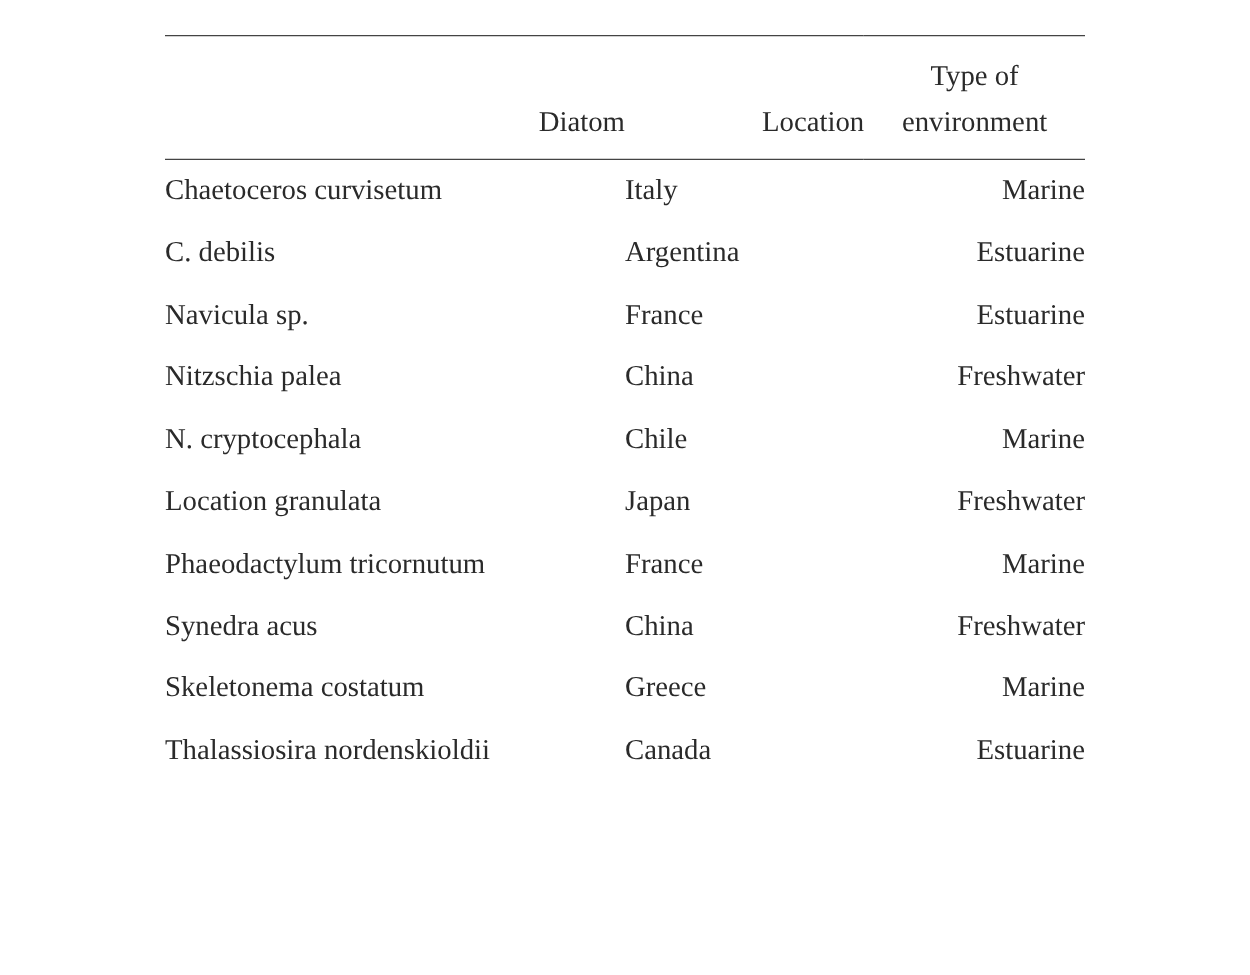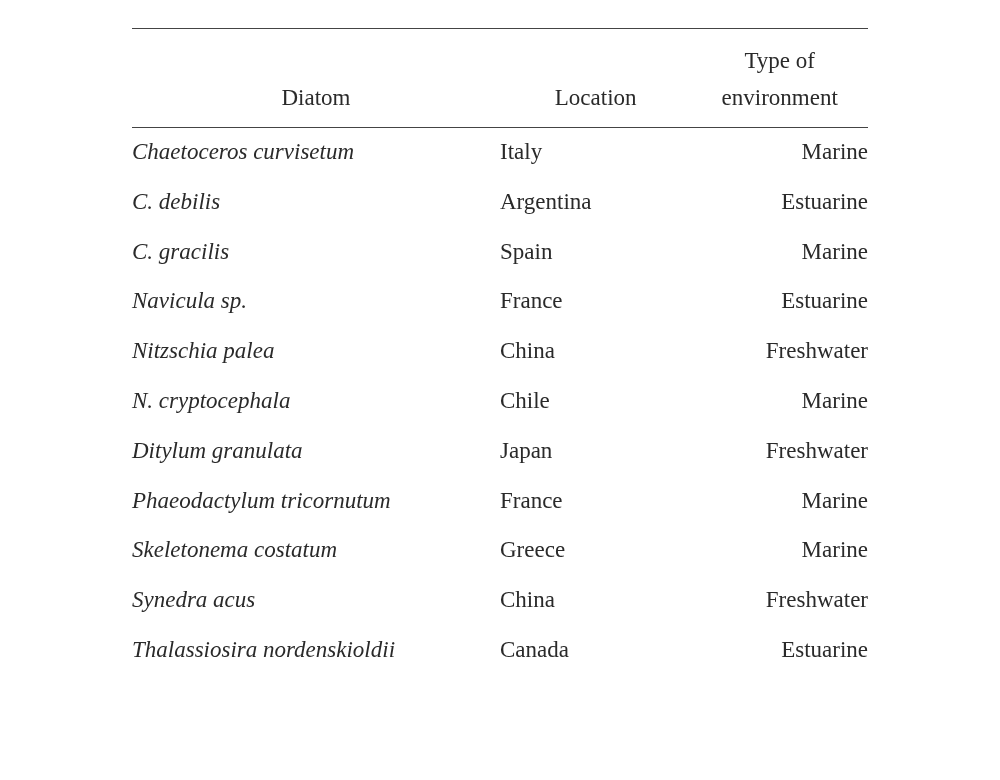--- a/index.html
+++ b/index.html
@@ -21,38 +21,37 @@
     font-size: 23px;
     line-height: 1.6;
   }
   thead tr.rule-top td {
     border-top: 1px solid #444;
     padding: 0;
     height: 0;
   }
   thead tr.headers th {
     font-weight: normal;
-    text-align: center;
+    text-align: right;
     padding: 14px 0 10px 0;
     vertical-align: bottom;
   }
   thead tr.headers th.col-env {
     text-align: right;
   }
   thead tr.rule-mid td {
     border-top: 1px solid #444;
     padding: 0;
     height: 0;
   }
   tbody td {
     padding: 6.5px 0;
     vertical-align: baseline;
   }
   td.col-diatom {
-    font-style: italic;
     width: 50%;
   }
   td.col-loc {
     width: 26%;
   }
   td.col-env {
     text-align: right;
     width: 24%;
   }
   .env-header-l1, .env-header-l2 { display: block; text-align: center; }
@@ -83,58 +82,53 @@
           <td class="col-diatom">Chaetoceros curvisetum</td>
           <td class="col-loc">Italy</td>
           <td class="col-env">Marine</td>
         </tr>
         <tr>
           <td class="col-diatom">C. debilis</td>
           <td class="col-loc">Argentina</td>
           <td class="col-env">Estuarine</td>
         </tr>
         <tr>
-          <td class="col-diatom">C. gracilis</td>
-          <td class="col-loc">Spain</td>
-          <td class="col-env">Marine</td>
-        </tr>
-        <tr>
           <td class="col-diatom">Navicula sp.</td>
           <td class="col-loc">France</td>
           <td class="col-env">Estuarine</td>
         </tr>
         <tr>
           <td class="col-diatom">Nitzschia palea</td>
           <td class="col-loc">China</td>
           <td class="col-env">Freshwater</td>
         </tr>
         <tr>
           <td class="col-diatom">N. cryptocephala</td>
           <td class="col-loc">Chile</td>
           <td class="col-env">Marine</td>
         </tr>
         <tr>
-          <td class="col-diatom">Ditylum granulata</td>
+          <td class="col-diatom">Location granulata</td>
           <td class="col-loc">Japan</td>
           <td class="col-env">Freshwater</td>
         </tr>
         <tr>
           <td class="col-diatom">Phaeodactylum tricornutum</td>
           <td class="col-loc">France</td>
           <td class="col-env">Marine</td>
         </tr>
         <tr>
+          <td class="col-diatom">Synedra acus</td>
+          <td class="col-loc">China</td>
+          <td class="col-env">Freshwater</td>
+        </tr>
+        <tr>
           <td class="col-diatom">Skeletonema costatum</td>
           <td class="col-loc">Greece</td>
           <td class="col-env">Marine</td>
-        </tr>
-        <tr>
-          <td class="col-diatom">Synedra acus</td>
-          <td class="col-loc">China</td>
-          <td class="col-env">Freshwater</td>
         </tr>
         <tr>
           <td class="col-diatom">Thalassiosira nordenskioldii</td>
           <td class="col-loc">Canada</td>
           <td class="col-env">Estuarine</td>
         </tr>
       </tbody>
   </table>
 </div>
 

